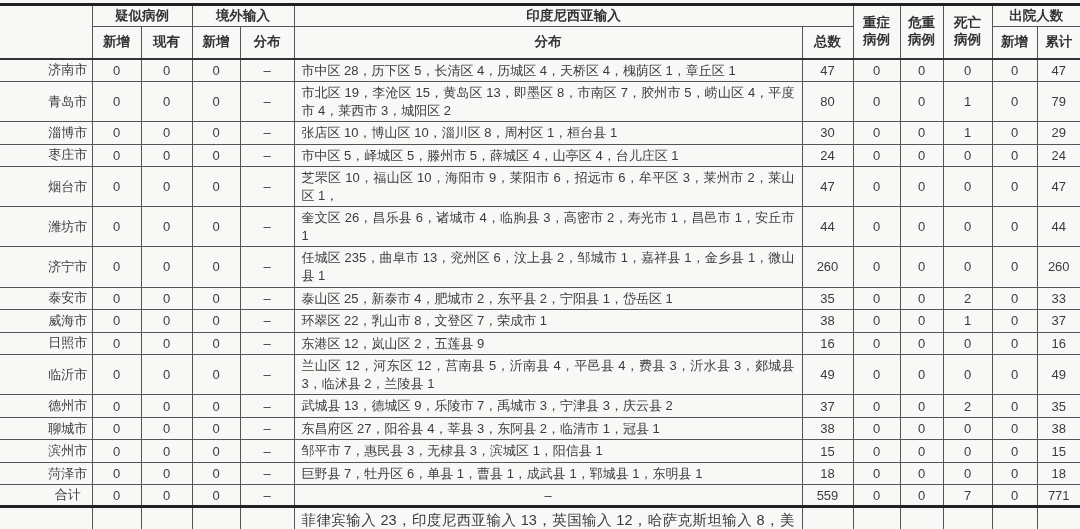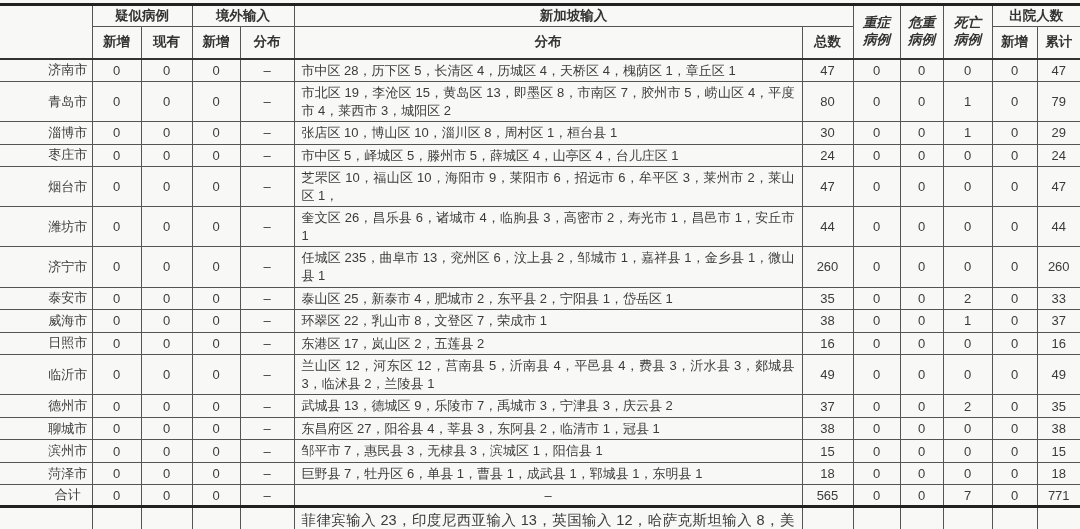--- a/index.html
+++ b/index.html
@@ -29,21 +29,21 @@
   tr > *:last-child { border-right: none; }
   thead th {
     font-weight: bold;
     font-size: 13.5px;
     text-align: center;
     color: #333;
   }
   thead { border-bottom: 2px solid #333; }
   thead tr.group-row { height: 22px; padding-left: 12px; }
   thead tr.sub-row { height: 32px; }
-  th.wrap2 { white-space: pre-line; line-height: 1.25; font-style: italic; }
+  th.wrap2 { white-space: pre-line; line-height: 1.25; }
   tbody tr { height: 22px; }
   td.city { text-align: center; font-size: 13px; white-space: nowrap; padding-left: 47px; }
   td.num  { text-align: center; font-size: 13px; }
   td.dist {
     text-align: justify;
     font-size: 13px;
     line-height: 1.35;
     padding: 2px 7px;
   }
   tr.total td.city { font-weight: normal; }
@@ -68,21 +68,21 @@
         <col style="width:43px">
       <col style="width:49px">
         <col style="width:45px">
         <col style="width:43px">
     </colgroup>
     <thead>
       <tr class="group-row">
         <th rowspan="2"></th>
         <th colspan="2">疑似病例</th>
         <th colspan="2">境外输入</th>
-        <th colspan="2">新加坡输入</th>
+        <th colspan="2">印度尼西亚输入</th>
         <th rowspan="2" class="wrap2">重症
 病例</th>
         <th rowspan="2" class="wrap2">危重
 病例</th>
         <th rowspan="2" class="wrap2">死亡
 病例</th>
         <th colspan="2">出院人数</th>
       </tr>
       <tr class="sub-row">
         <th>新增</th>
@@ -221,21 +221,21 @@
           <td class="num">1</td>
           <td class="num">0</td>
           <td class="num">37</td>
         </tr>
         <tr class="city">
           <td class="city">日照市</td>
           <td class="num">0</td>
           <td class="num">0</td>
           <td class="num">0</td>
           <td class="num">–</td>
-          <td class="dist">东港区 17，岚山区 2，五莲县 2</td>
+          <td class="dist">东港区 12，岚山区 2，五莲县 9</td>
           <td class="num">16</td>
           <td class="num">0</td>
           <td class="num">0</td>
           <td class="num">0</td>
           <td class="num">0</td>
           <td class="num">16</td>
         </tr>
         <tr class="city">
           <td class="city">临沂市</td>
           <td class="num">0</td>
@@ -306,21 +306,21 @@
           <td class="num">0</td>
           <td class="num">18</td>
         </tr>
         <tr class="total">
           <td class="city">合计</td>
           <td class="num">0</td>
           <td class="num">0</td>
           <td class="num">0</td>
           <td class="num">–</td>
           <td class="num">–</td>
-          <td class="num">565</td>
+          <td class="num">559</td>
           <td class="num">0</td>
           <td class="num">0</td>
           <td class="num">7</td>
           <td class="num">0</td>
           <td class="num">771</td>
         </tr>
         <tr class="imported">
           <td class="city">境外输入</td>
           <td class="num">0</td>
           <td class="num">0</td>

